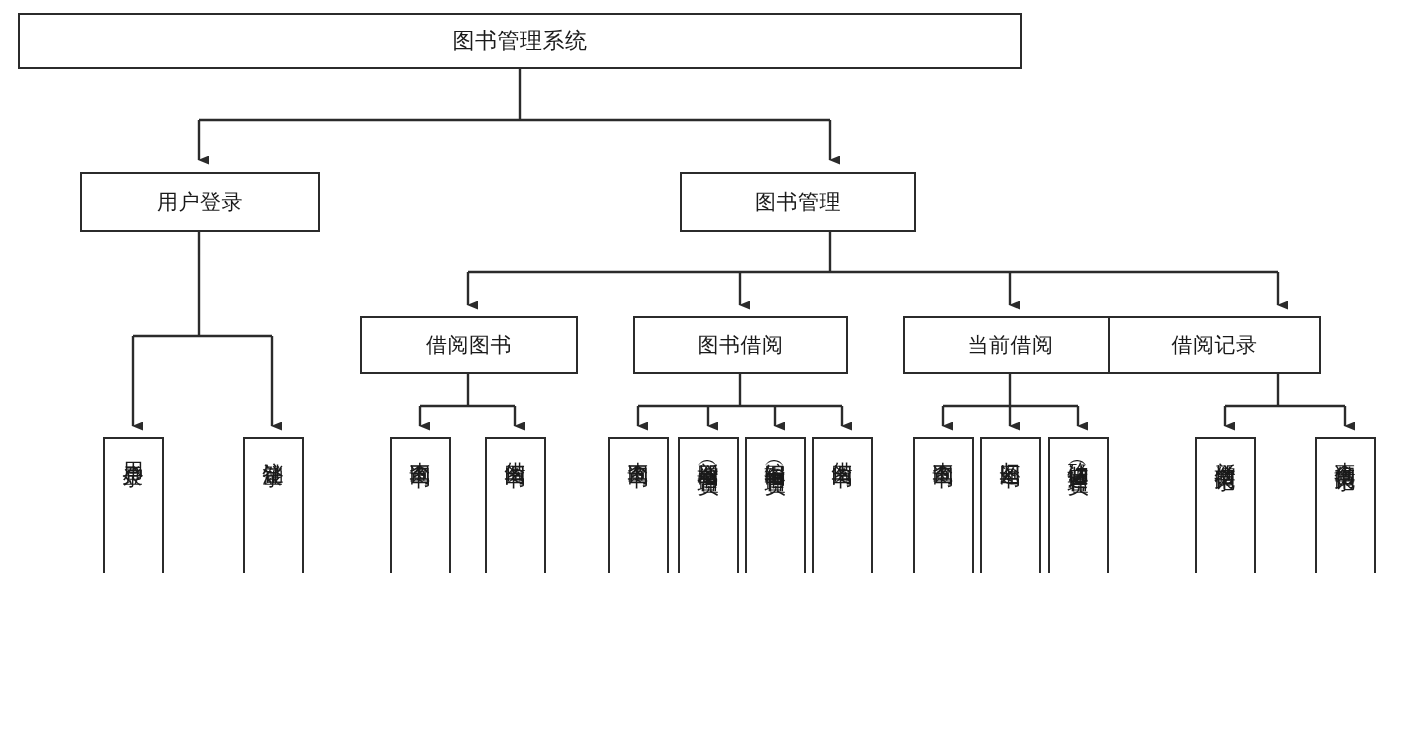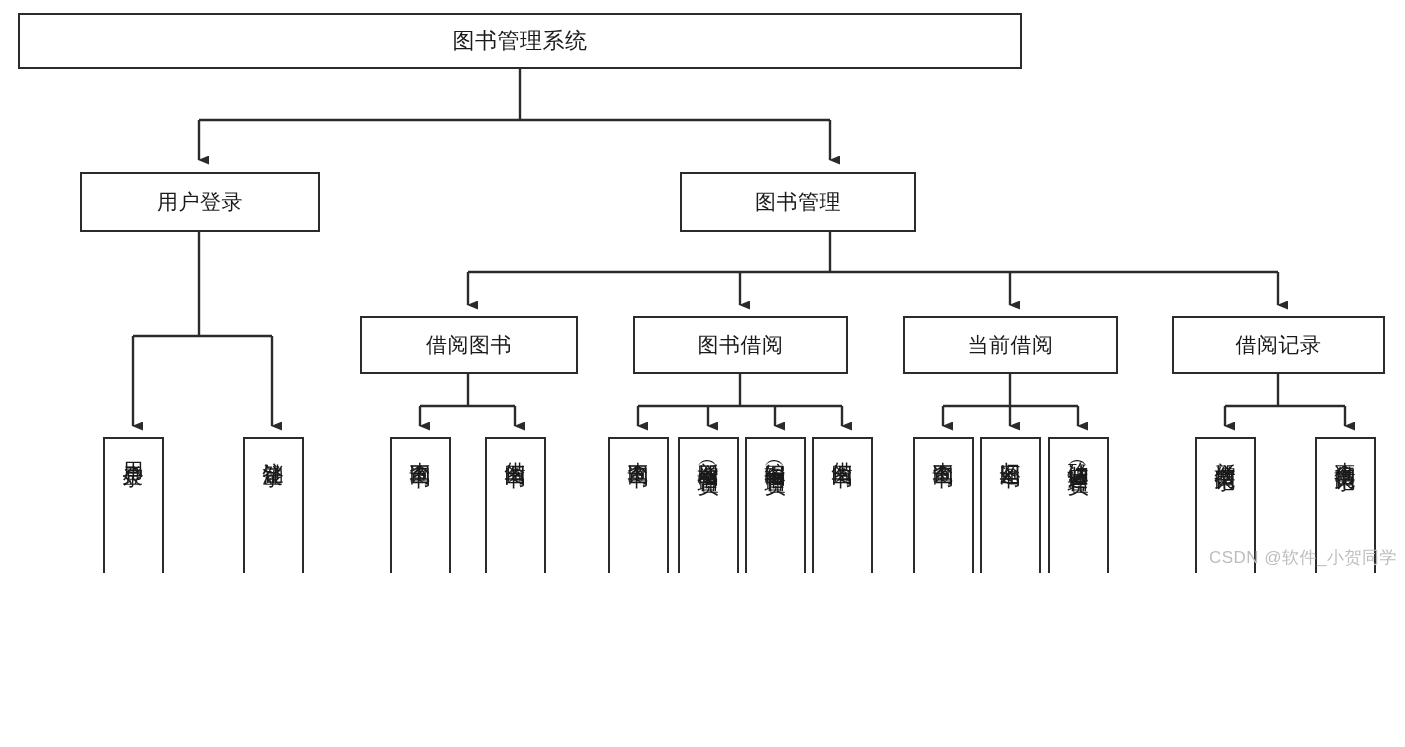--- a/index.html
+++ b/index.html
@@ -143,21 +143,21 @@
 
   <div class="node horiz" style="left:360px; top:316px; width:218px; height:58px;">
     <span class="node-label">借阅图书</span>
   </div>
   <div class="node horiz" style="left:903px; top:316px; width:215px; height:58px;">
     <span class="node-label">当前借阅</span>
   </div>
   <div class="node horiz" style="left:633px; top:316px; width:215px; height:58px;">
     <span class="node-label">图书借阅</span>
   </div>
-  <div class="node horiz" style="left:1172px; top:316px; width:213px; height:58px;">
+  <div class="node horiz" style="left:1108px; top:316px; width:213px; height:58px;">
     <span class="node-label">借阅记录</span>
   </div>
 
   <div class="node vert" style="left:103px; top:437px; width:61px; height:298px;">
     <span class="node-label">用户登录</span>
   </div>
   <div class="node vert" style="left:243px; top:437px; width:61px; height:298px;">
     <span class="node-label">注销登录</span>
   </div>
 
@@ -191,15 +191,14 @@
     <span class="node-label">确认归还（管理员）</span>
   </div>
 
   <div class="node vert" style="left:1195px; top:437px; width:61px; height:298px;">
     <span class="node-label">新增借阅记录</span>
   </div>
   <div class="node vert" style="left:1315px; top:437px; width:61px; height:298px;">
     <span class="node-label">查询借阅记录</span>
   </div>
 
-  <div class="watermark">CSDN @软件_小贺同学</div>
 
 </div>
 
 </body></html>

